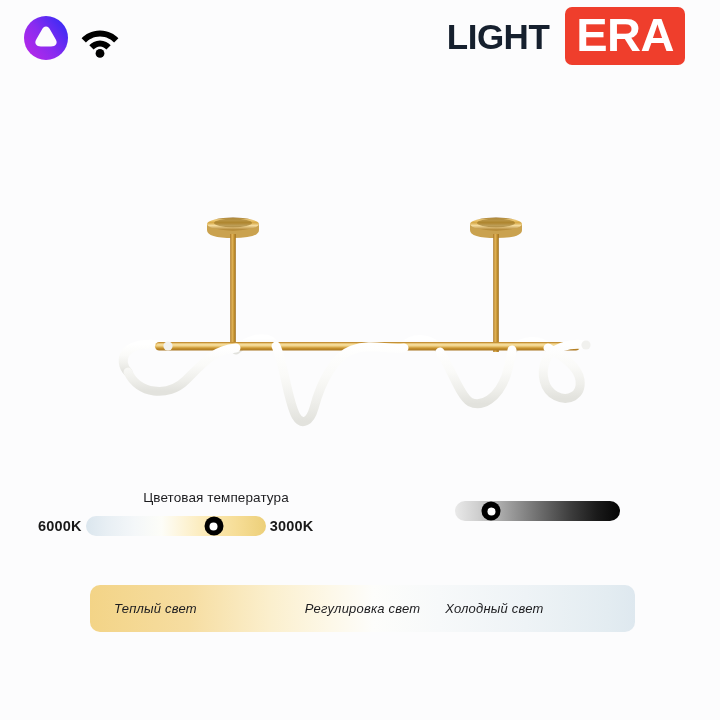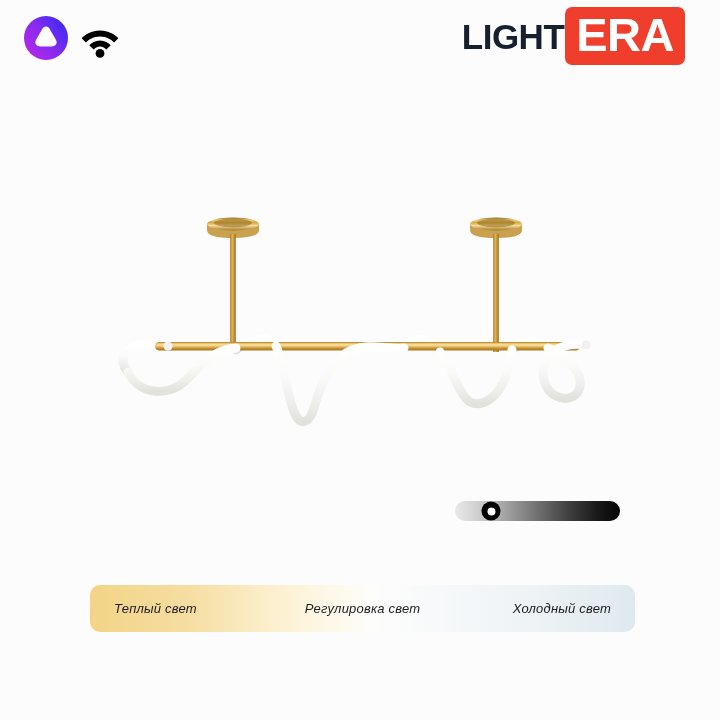--- a/index.html
+++ b/index.html
@@ -43,20 +43,21 @@
     display: block;
     margin-top: 6px;
   }
   .brand {
     position: absolute;
     right: 35px;
     top: 15px;
     display: flex;
     align-items: center;
     height: 42px;
+    gap: 15px;
   }
   .brand-light {
     font-size: 35px;
     font-weight: bold;
     letter-spacing: -0.5px;
     color: #16202e;
     line-height: 1;
     font-family: "Liberation Sans", "DejaVu Sans", sans-serif;
   }
   .brand-era {
@@ -177,21 +178,21 @@
     display: flex;
     align-items: center;
     font-size: 13px;
     color: #1c1c1f;
     letter-spacing: 0.2px;
     white-space: nowrap;
     font-style: italic;
   }
   .tab-warm { justify-content: flex-start; padding-left: 24px; }
   .tab-neutral { justify-content: center; }
-  .tab-cold { justify-content: flex-end; padding-right: 24px; }
+  .tab-cold { justify-content: flex-start; padding-right: 24px; }
 </style>
 </head>
 <body style="background: rgb(252, 252, 253);">
 
 <div class="header">
 
   <div class="badges">
 
     <span class="alice-icon">
       <svg viewBox="0 0 48 48" width="48" height="48" aria-hidden="true">
@@ -305,20 +306,30 @@
 
     <g>
       <circle cx="168" cy="196" r="4.6" fill="#f1f1ee"></circle>
       <circle cx="586" cy="195" r="4.6" fill="#f1f1ee"></circle>
     </g>
   </svg>
 </div>
 
 <div class="controls">
 
+  <div class="control-group cct-group">
+    <div class="control-title">Цветовая температура</div>
+    <div class="slider-row">
+      <span class="endcap endcap-left">6000K</span>
+      <div class="track track-cct">
+        <div class="knob" id="cct-knob" style="left: 71%;"></div>
+      </div>
+      <span class="endcap endcap-right">3000K</span>
+    </div>
+  </div>
 
   <div class="control-group bright-group">
     <div class="slider-row">
       <div class="track track-bright">
         <div class="knob" id="bright-knob" style="left: 22%;"></div>
       </div>
     </div>
   </div>
 
 </div>

